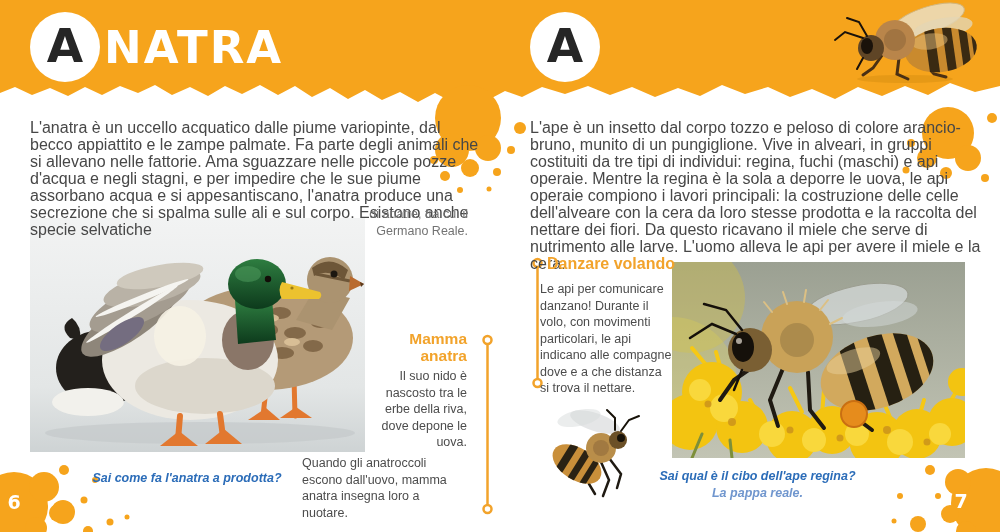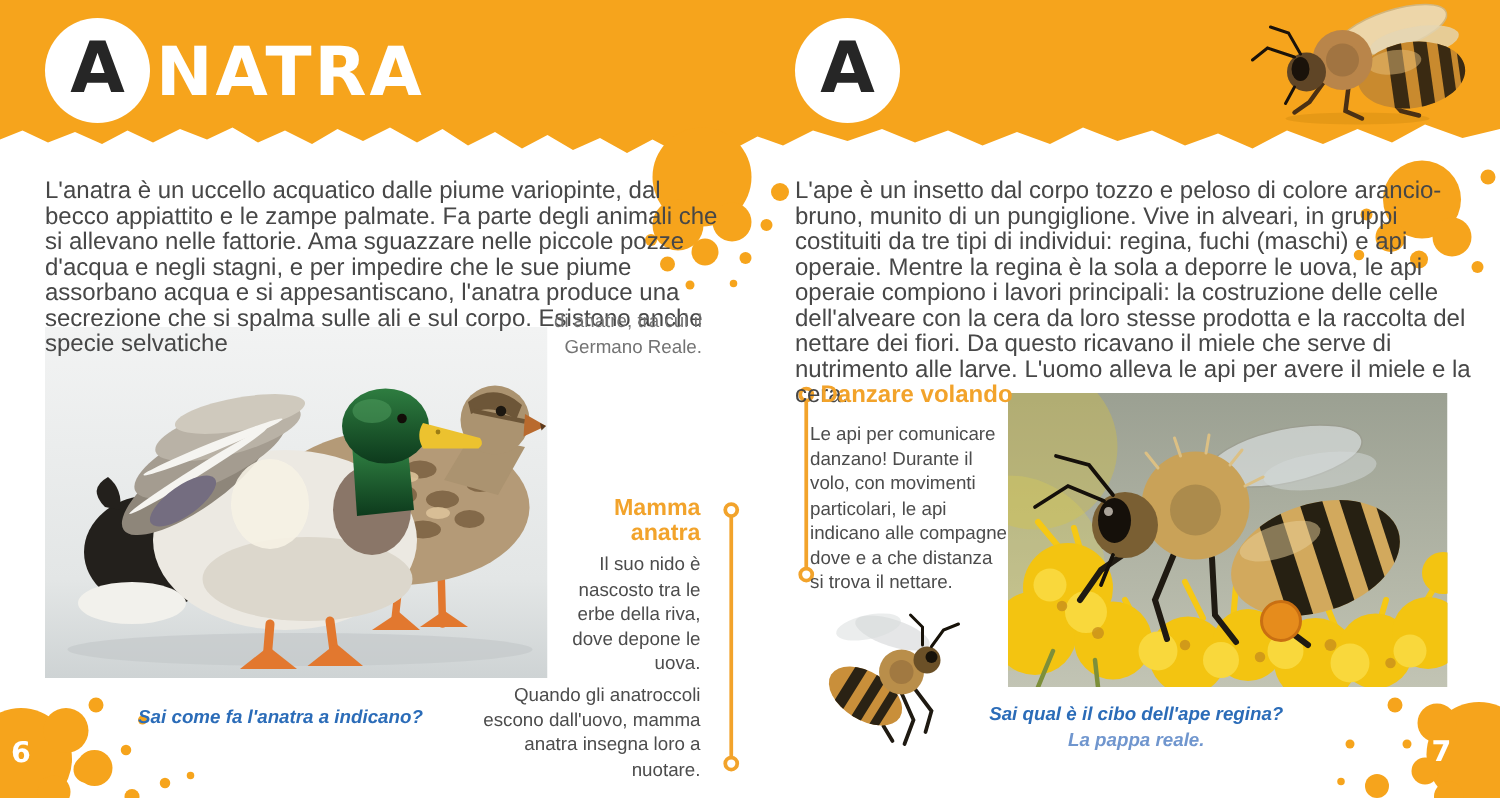--- a/index.html
+++ b/index.html
@@ -207,24 +207,24 @@
         <line x1="150" y1="198" x2="148" y2="222"></line>
           <line x1="190" y1="196" x2="193" y2="219"></line>
       </g>
       <polygon points="130,228 168,228 149,213" fill="#e2782f"></polygon>
       <polygon points="175,226 212,226 194,211" fill="#e2782f"></polygon>
     </g>
   </svg>
 
   <div class="sb-title" style="left:407px;top:331px;width:60px;text-align:right;">Mamma anatra</div>
   <div class="sb-text" style="left:367px;top:368px;width:100px;text-align:right;">Il suo nido è nascosto tra le erbe della riva, dove depone le uova.</div>
-  <div class="sb-text" style="left:302px;top:455px;width:165px;text-align:right;">Quando gli anatroccoli escono dall'uovo, mamma anatra insegna loro a nuotare.</div>
+  <div class="sb-text" style="left:302px;top:455px;width:165px;">Quando gli anatroccoli escono dall'uovo, mamma anatra insegna loro a nuotare.</div>
 
   <div class="caption" style="left:62px;top:470px;width:250px;">
-    <div class="q">Sai come fa l'anatra a indicano?</div>
+    <div class="q">Sai come fa l'anatra a prodotta?</div>
   </div>
   <div class="page-num" style="left:2px;top:491px;width:24px;">6</div>
 
   <div class="body-text" style="left:530px;top:119px;width:458px;">L'ape è un insetto dal corpo tozzo e peloso di colore arancio-bruno, munito di un pungiglione. Vive in alveari, in gruppi costituiti da tre tipi di individui: regina, fuchi (maschi) e api operaie. Mentre la regina è la sola a deporre le uova, le api operaie compiono i lavori principali: la costruzione delle celle dell'alveare con la cera da loro stesse prodotta e la raccolta del nettare dei fiori. Da questo ricavano il miele che serve di nutrimento alle larve. L'uomo alleva le api per avere il miele e la cera.</div>
 
   <div class="sb-title" style="left:547px;top:256px;width:180px;font-size:16px;">Danzare volando</div>
   <div class="sb-text" style="left:540px;top:281px;width:134px;">Le api per comunicare danzano! Durante il volo, con movimenti particolari, le api indicano alle compagne dove e a che distanza si trova il nettare.</div>
 
   <svg class="photo" style="left:672px;top:262px;" width="293" height="196" viewBox="0 0 293 196">
     <defs>

